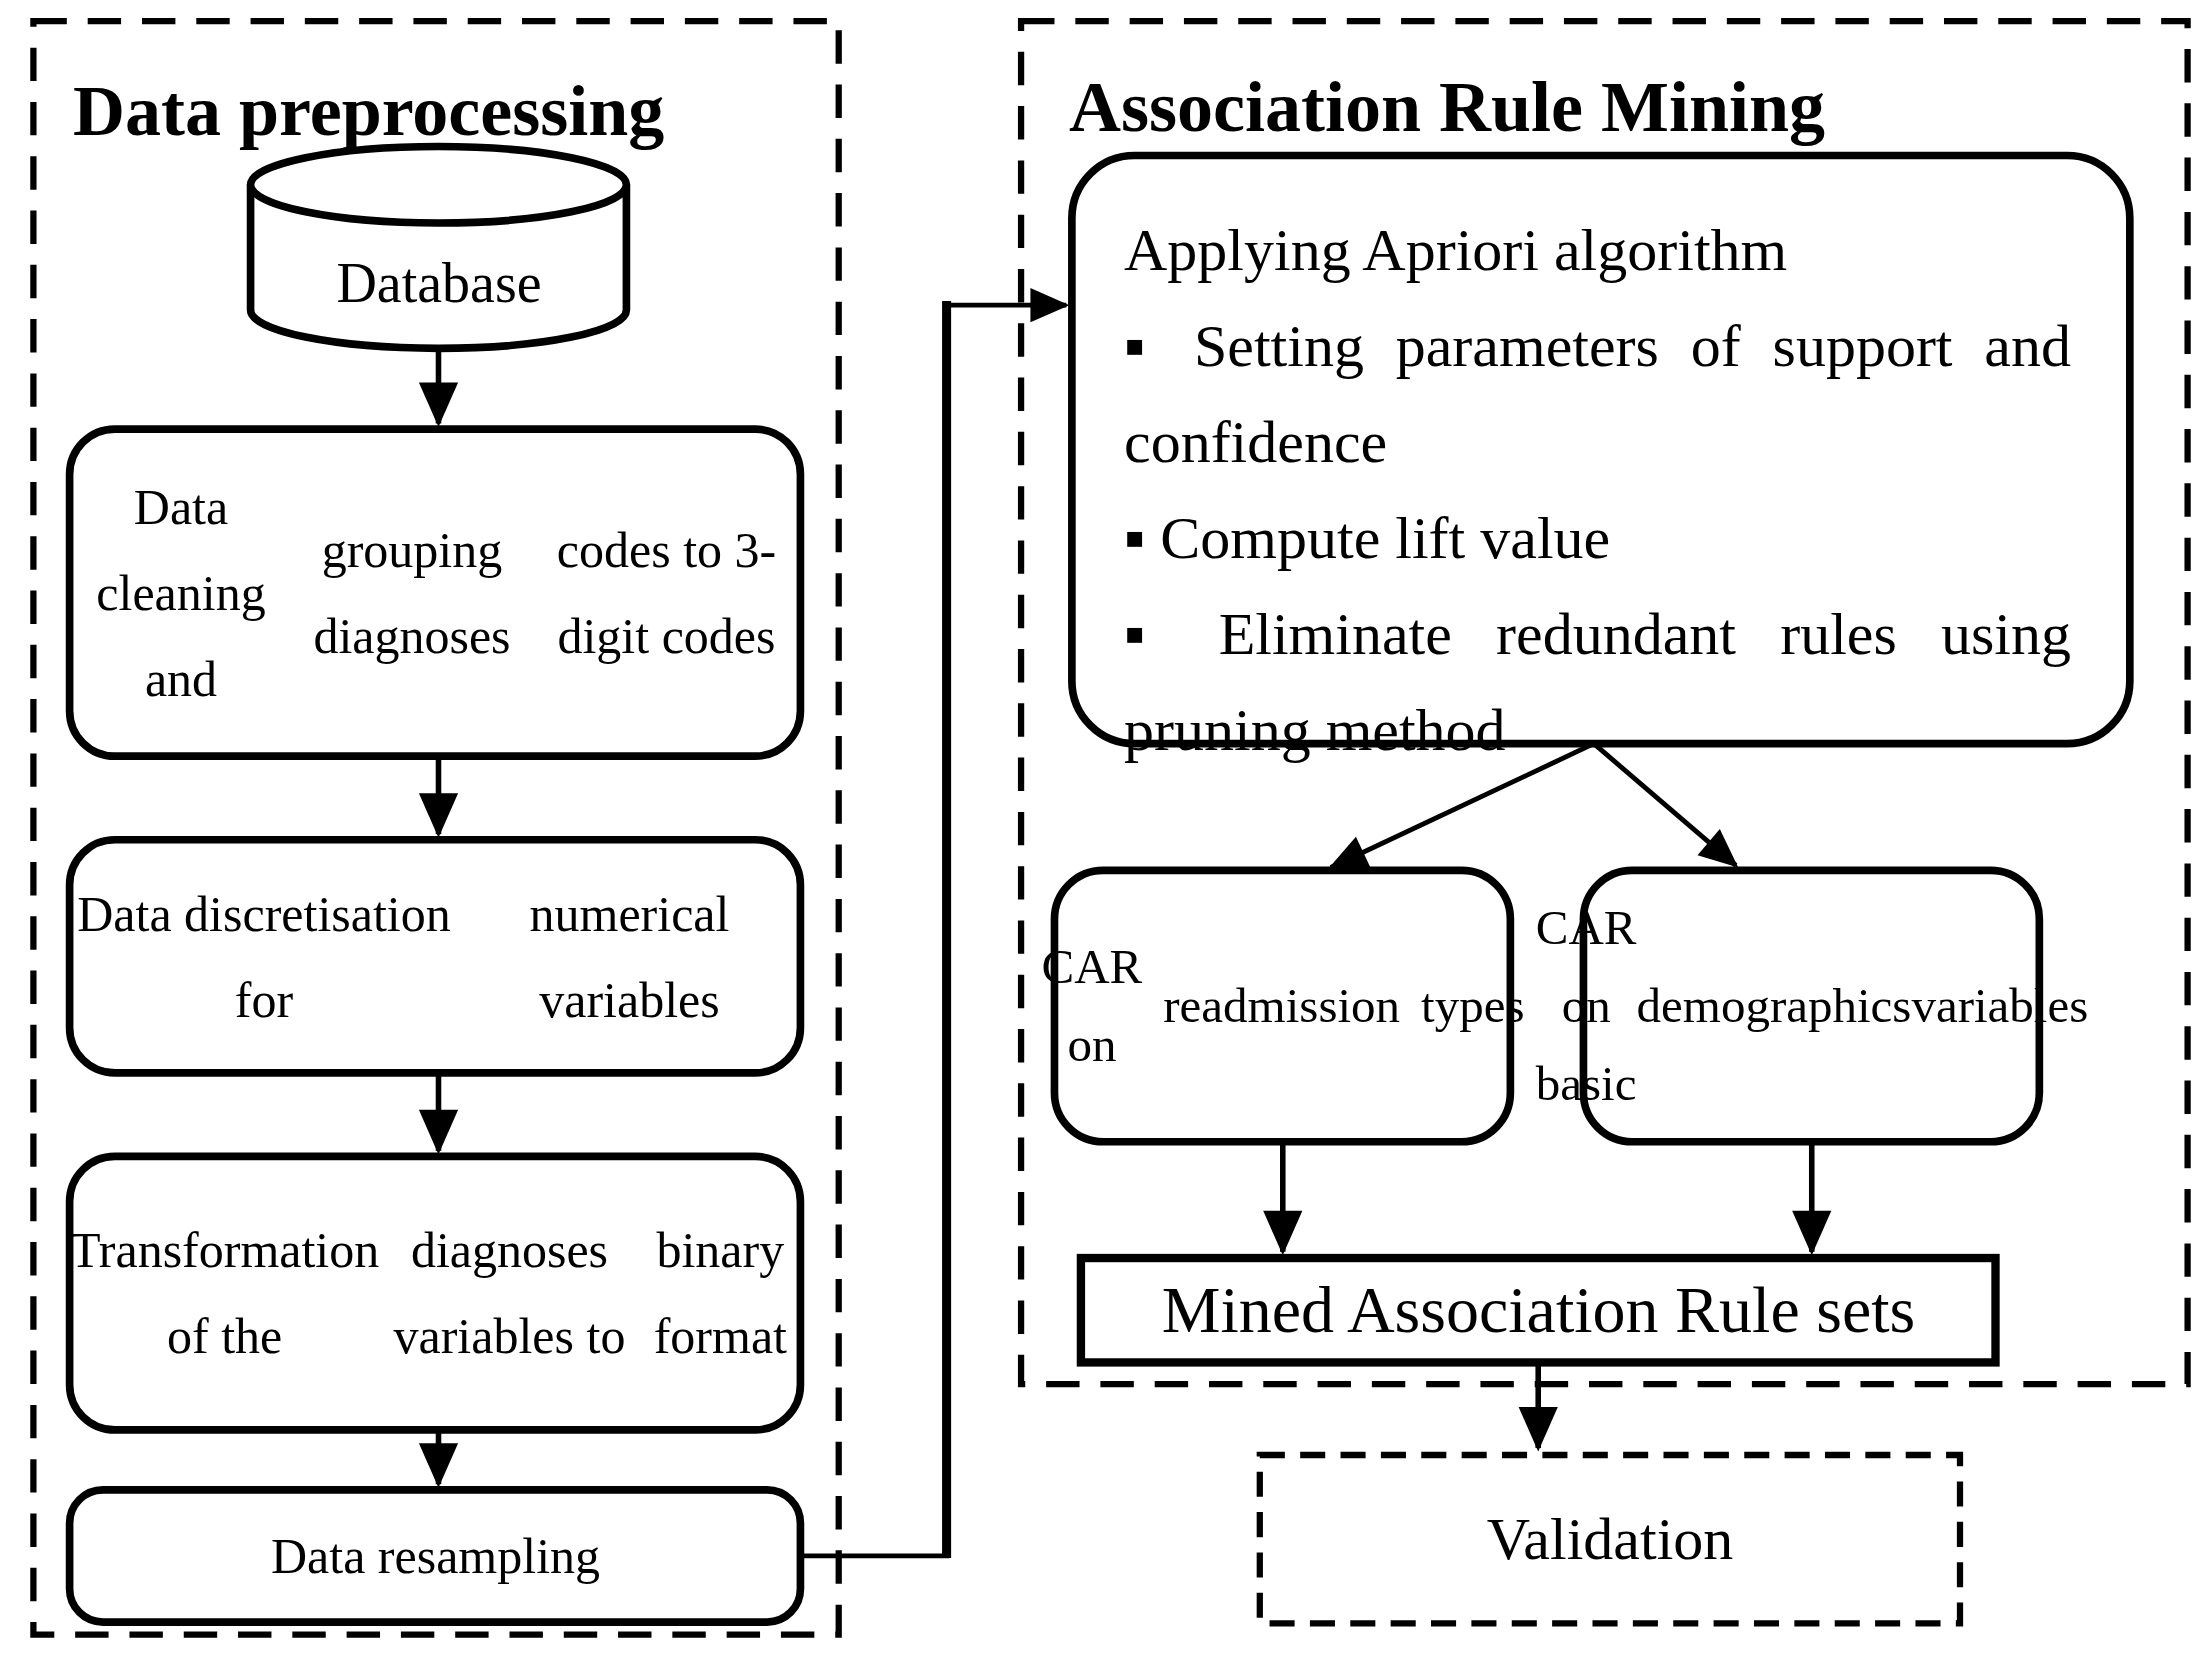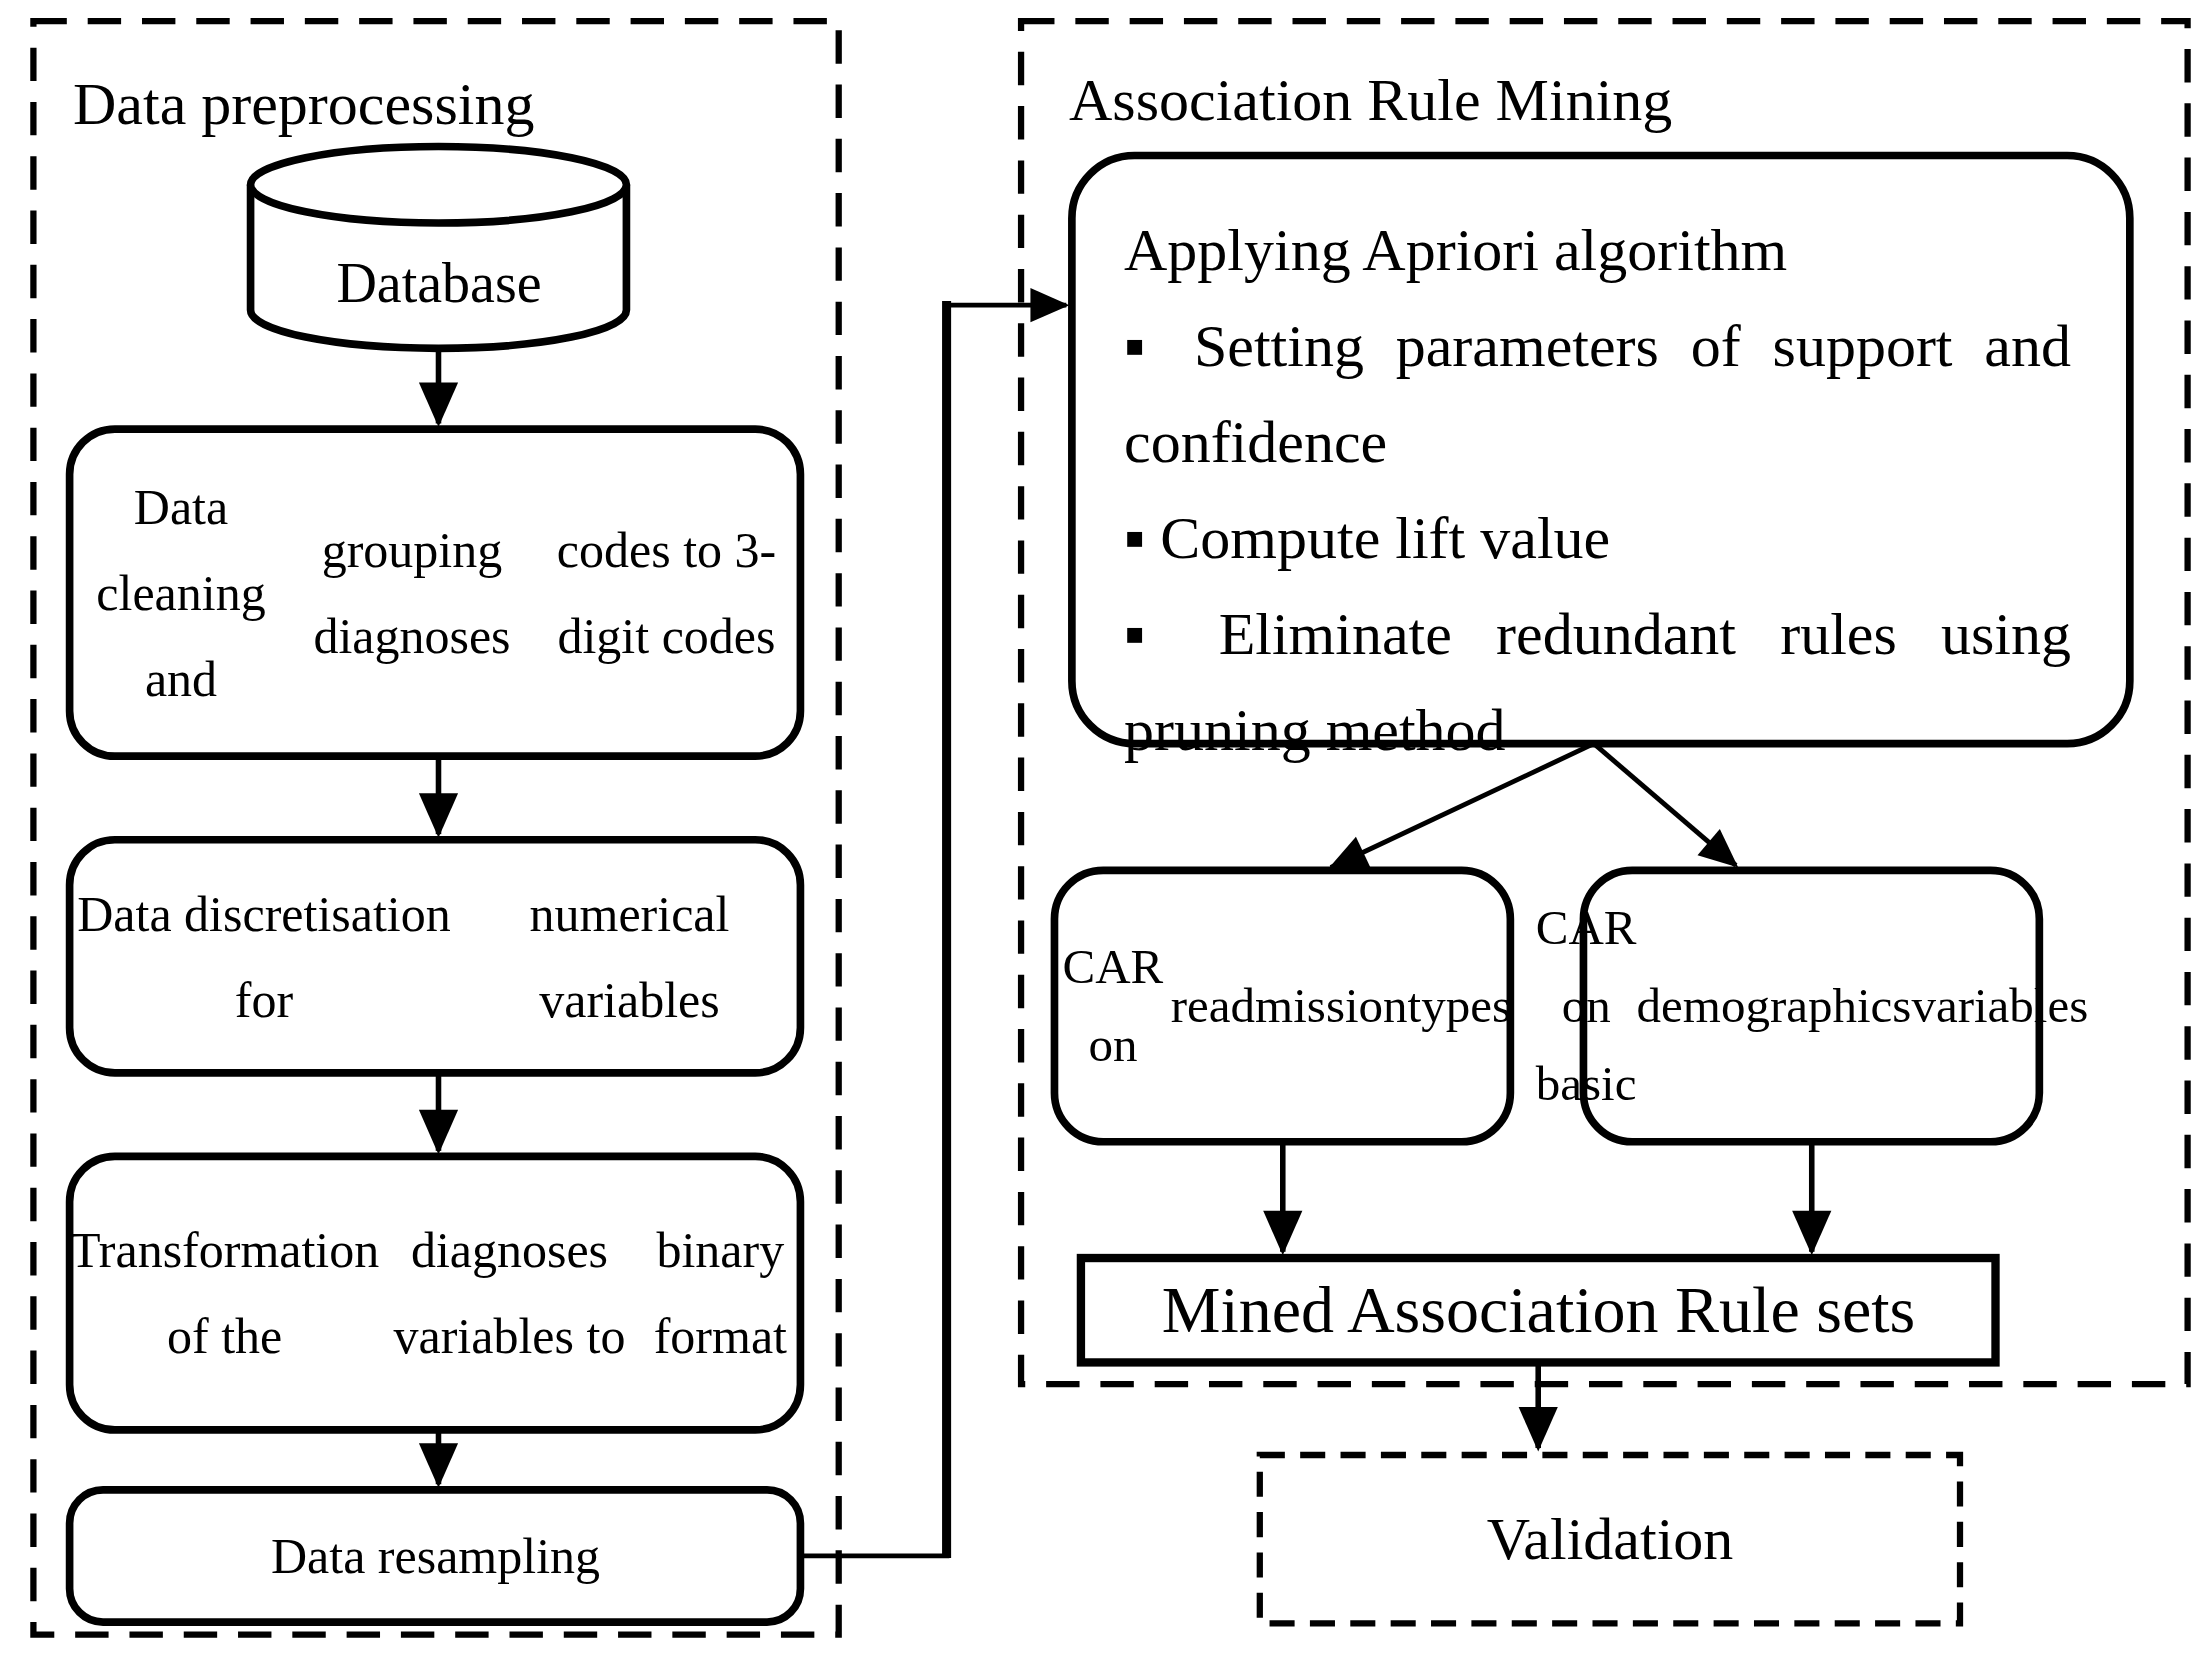--- a/index.html
+++ b/index.html
@@ -18,22 +18,22 @@
     height: 1669px;
     background: #ffffff;
   }
   #shapes {
     position: absolute;
     left: 0; top: 0;
     width: 2205px; height: 1669px;
   }
   .txt { position: absolute; color: #000; }
   .panel-title {
-    font-size: 60px;
-    font-weight: normal;
+    font-size: 72px;
+    font-weight: bold;
     white-space: nowrap;
   }
   .center-block {
     display: flex;
     flex-direction: row;
     align-items: center;
     justify-content: center;
     text-align: center;
   }
   .node-text { font-size: 50px; line-height: 86px; }
@@ -139,21 +139,21 @@
 
   <div class="txt apriori-block" style="left:1124px; top:202px; width:947px;">
     <div class="apriori-line">Applying Apriori algorithm</div>
     <div class="apriori-line justify">▪ Setting parameters of support and</div>
     <div class="apriori-line">confidence</div>
     <div class="apriori-line">▪ Compute lift value</div>
     <div class="apriori-line justify">▪ Eliminate redundant rules using</div>
     <div class="apriori-line">pruning method</div>
   </div>
 
-  <div class="txt center-block car-text" style="left:1055px; top:870px; width:456px; height:271px;">
+  <div class="txt center-block car-text" style="left:1055px; top:870px; width:456px; height:271px;gap:21px;">
     <div>CAR on</div>
     <div>readmission</div>
     <div>types</div>
   </div>
 
   <div class="txt center-block car-text" style="left:1584px; top:870px; width:456px; height:271px;">
     <div>CAR on basic</div>
     <div>demographics</div>
     <div>variables</div>
   </div>

